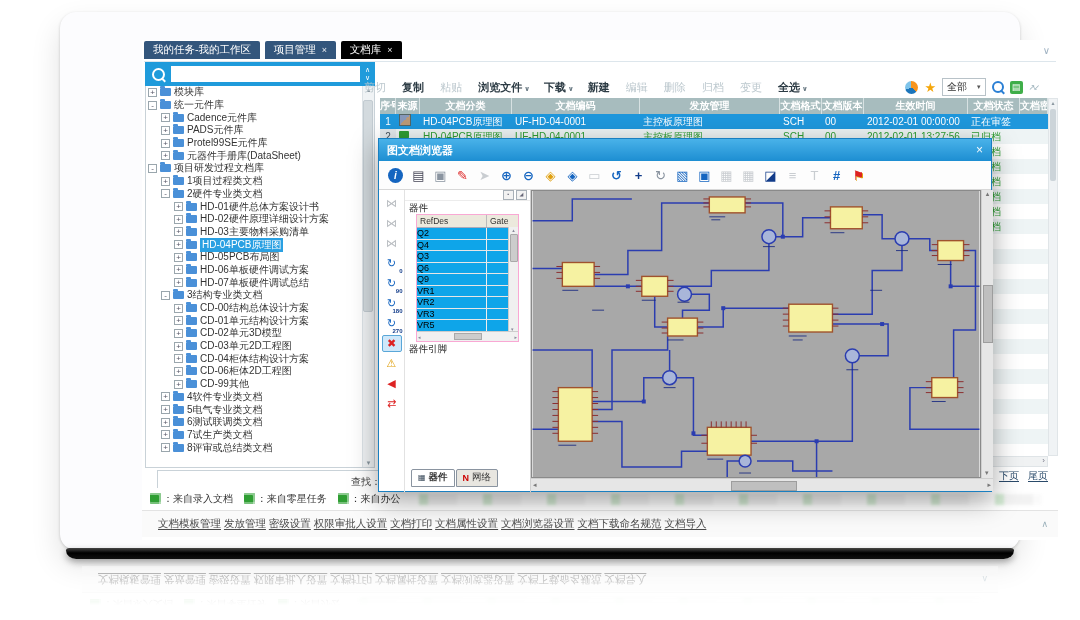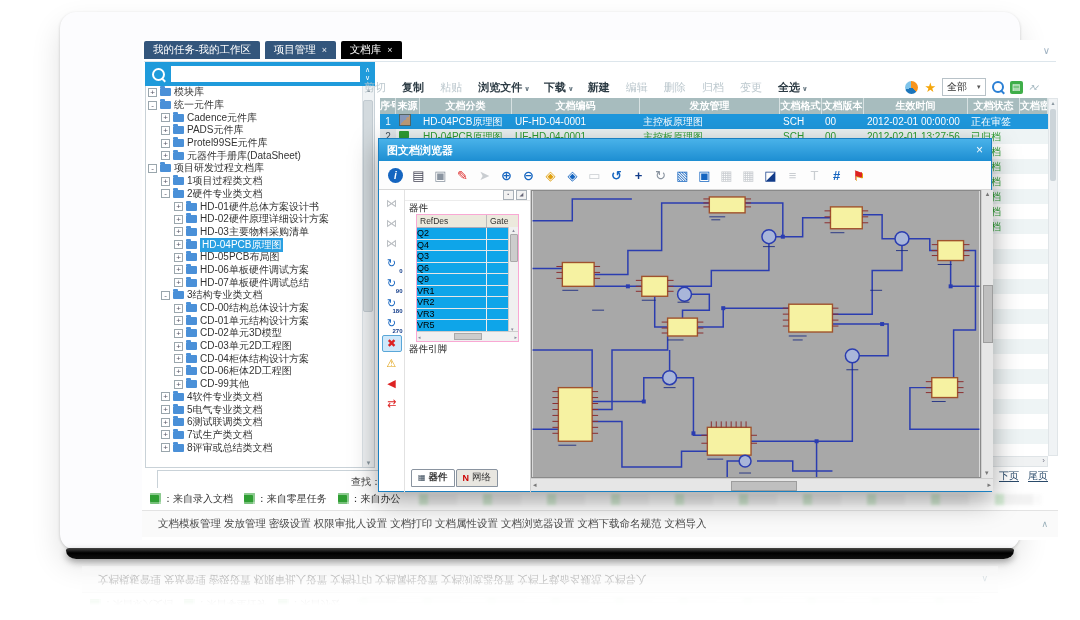--- a/index.html
+++ b/index.html
@@ -98,21 +98,21 @@
   
   #bottom-bars{position:absolute;left:0;top:448px;width:916px;height:52px;background:#fff;z-index:1}
   .legend-row{height:22px;display:flex;align-items:center;padding-left:8px;font-size:10px;color:#333;gap:4px}
   .legend-item{display:inline-flex;align-items:center;margin-right:8px;white-space:nowrap}
   .lg-icon{width:11px;height:11px;background:#2f9e33;border-radius:1px;margin-right:2px;
            box-shadow:inset 0 -2px 0 rgba(255,255,255,.35),inset -2px 2px 0 rgba(255,255,255,.45)}
   .legend-blur{flex:1;height:11px;margin:0 16px 0 6px;opacity:.45;filter:blur(1.6px);
                background:repeating-linear-gradient(to right,#9ccf9c 0 9px,#e3e3e3 9px 38px,#f6f6f6 38px 64px)}
   .menu-row{height:26px;border-top:1px solid #e3e3e3;background:#fafafa;display:flex;align-items:center;
             gap:27px;padding-left:16px;font-size:10.5px;color:#4a4a4a;position:relative}
-  .bm-item{text-underline-offset:2px;white-space:nowrap}
+  .bm-item{text-decoration:underline;text-underline-offset:2px;white-space:nowrap}
   .menu-chevron{position:absolute;right:10px;color:#9ab0ba;font-size:9px}
 
   
   #dialog{position:absolute;left:236px;top:98px;width:614px;height:354px;background:#fff;border:1px solid #1a7fc0;
           box-shadow:0 8px 26px rgba(0,0,0,.38);z-index:5;box-sizing:border-box}
   #dlg-title{height:22px;background:linear-gradient(#49b2e9,#1d8ed2);color:#fff;font-size:11px;font-weight:700;
              display:flex;align-items:center;justify-content:space-between;padding:0 8px}
   #dlg-close{font-size:12px;font-weight:400;opacity:.95}
   #dlg-toolbar{height:28px;border-bottom:1px solid #d8d8d8;display:flex;align-items:center;padding:0 5px;background:#fdfdfd}
   .dico{width:21px;height:20px;display:inline-flex;align-items:center;justify-content:center;font-size:13px;border-radius:2px;flex:none}

